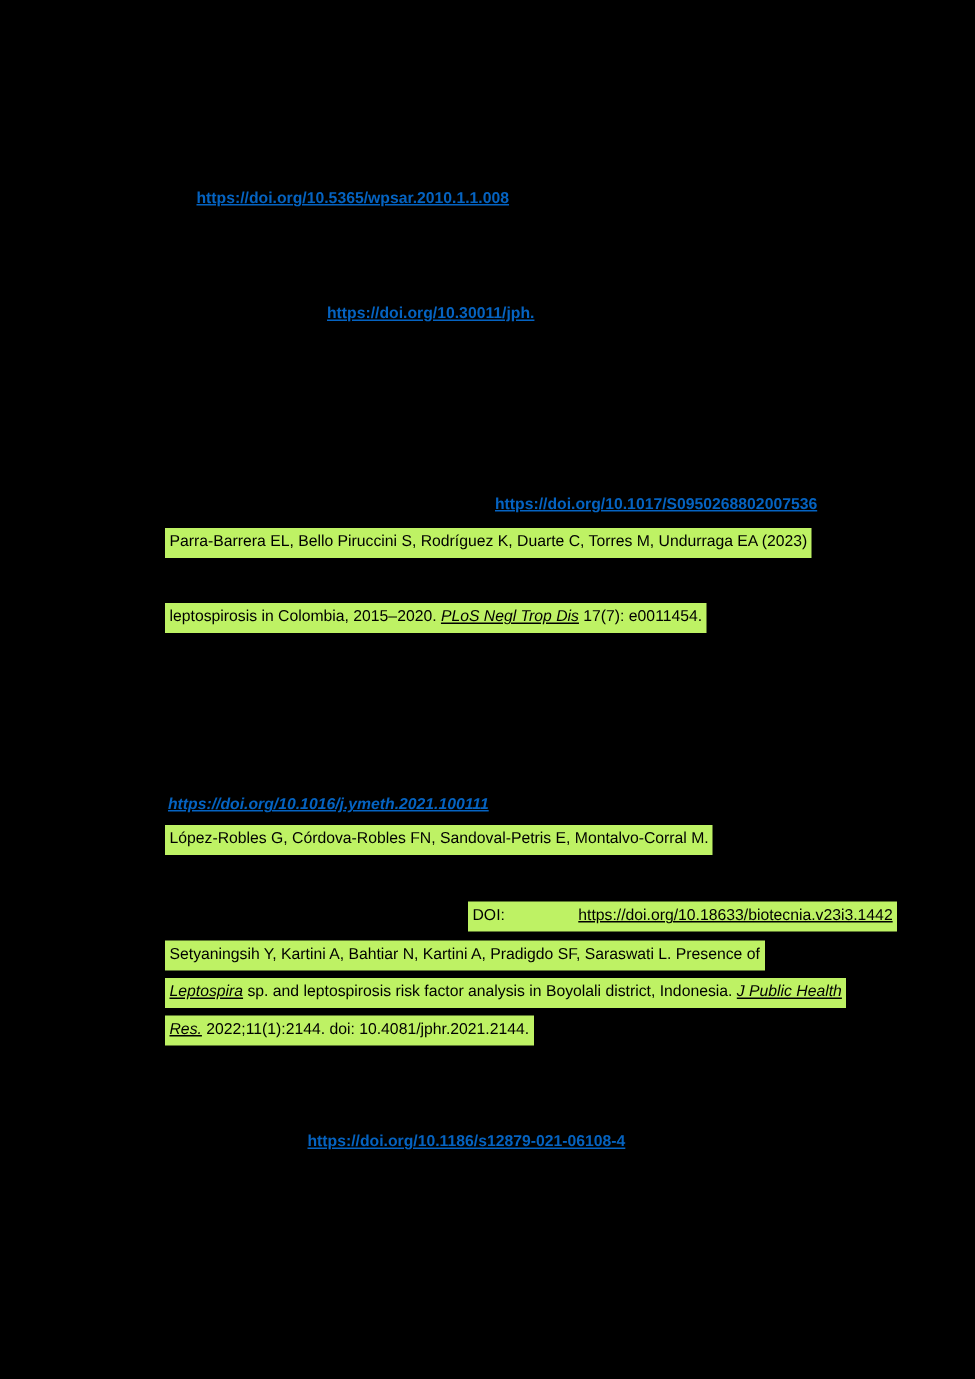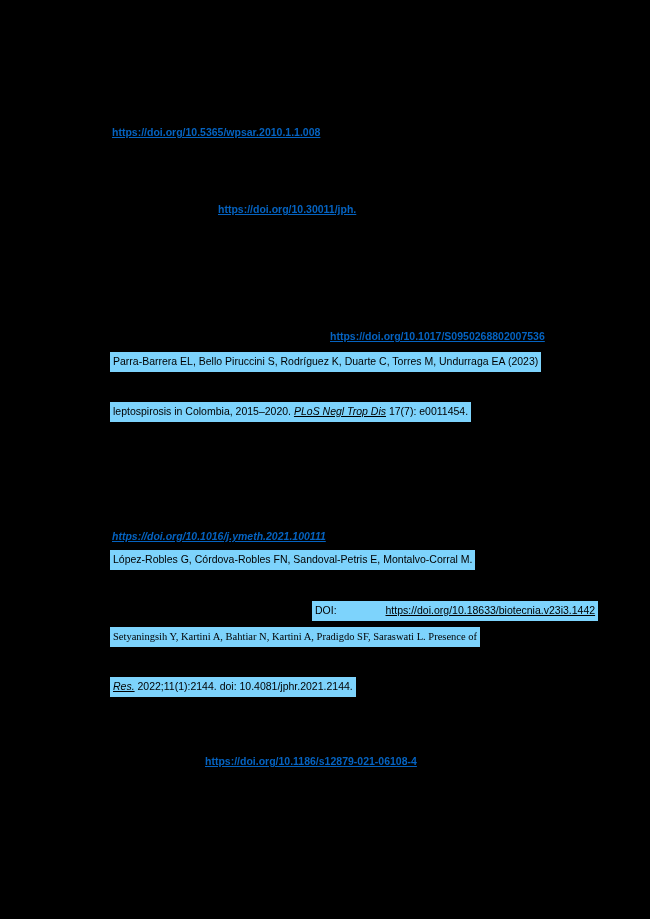--- a/index.html
+++ b/index.html
@@ -7,21 +7,21 @@
   .page {
     position:relative;
     width:650px;
     height:919px;
     background:#000;
     font-family:"Liberation Sans", sans-serif;
     overflow:hidden;
   }
   .strip {
     position:absolute;
-    background:#7dd3fc;
+    background:#bef264;
     color:#000;
     padding:3px 3px 4px 3px;
     white-space:nowrap;
     font-size:10.5px;
     line-height:13px;
   }
   .doi {
     position:absolute;
     color:#0563c1;
     font-weight:bold;
@@ -43,43 +43,44 @@
   .p-link1 { left:112px; top:126px; }
   .p-link2 { left:205px; top:203px; }
   .p-link3 { left:330px; top:330px; }
   .p-parra1 { left:110px; top:352px; }
   .p-parra2 { left:110px; top:377px; }
   .p-parra3 { left:110px; top:402px; }
   .p-parra4 { left:110px; top:427px; }
   .p-link4 { left:112px; top:530px;font-style:italic; }
   .p-lopez { left:110px; top:550px; }
   .p-biotecnia { left:312px; top:601px; }
-  .p-sety1 { left:110px; top:627px;font-family:Liberation Serif, serif; }
+  .p-sety1 { left:110px; top:627px; }
   .p-sety2 { left:110px; top:652px; }
   .p-sety3 { left:110px; top:677px;text-align:right; }
   .p-link5 { left:205px; top:755px; }
 </style>
 </head>
 <body>
 
 <div class="page">
 
-  <a href="#" class="doi p-link1" style="color: rgb(5, 99, 193);">https://doi.org/10.5365/wpsar.2010.1.1.008</a>
+  <a href="#" class="doi p-link1" style="color: rgb(5, 99, 193); margin-left: 19px;">https://doi.org/10.5365/wpsar.2010.1.1.008</a>
 
   <a href="#" class="doi p-link2" style="color: rgb(5, 99, 193); margin-left: 13px;">https://doi.org/10.30011/jph.</a>
 
   <a href="#" class="doi p-link3" style="color: rgb(5, 99, 193);">https://doi.org/10.1017/S0950268802007536</a>
 
   <div class="strip p-parra1">Parra-Barrera EL, Bello Piruccini S, Rodríguez K, Duarte C, Torres M, Undurraga EA (2023)</div>
   <div class="strip p-parra3"><span>leptospirosis in Colombia, 2015–2020. </span><span class="it">PLoS Negl Trop Dis</span><span> 17(7): e0011454.</span></div>
 
   <a href="#" class="doi p-link4" style="color: rgb(5, 99, 193);">https://doi.org/10.1016/j.ymeth.2021.100111</a>
 
   <div class="strip p-lopez">López-Robles G, Córdova-Robles FN, Sandoval-Petris E, Montalvo-Corral M.</div>
 
   <div class="strip p-biotecnia"><span>DOI: </span><a href="#" class="doi-plain">https://doi.org/10.18633/biotecnia.v23i3.1442</a></div>
 
   <div class="strip p-sety1">Setyaningsih Y, Kartini A, Bahtiar N, Kartini A, Pradigdo SF, Saraswati L. Presence of</div>
+  <div class="strip p-sety2"><span class="it">Leptospira</span><span> sp. and leptospirosis risk factor analysis in Boyolali district, Indonesia. </span><span class="it">J Public Health</span></div>
   <div class="strip p-sety3"><span class="it">Res.</span><span> 2022;11(1):2144. doi: 10.4081/jphr.2021.2144.</span></div>
 
   <a href="#" class="doi p-link5" style="color: rgb(5, 99, 193);">https://doi.org/10.1186/s12879-021-06108-4</a>
 
 </div>
 
 </body></html>

